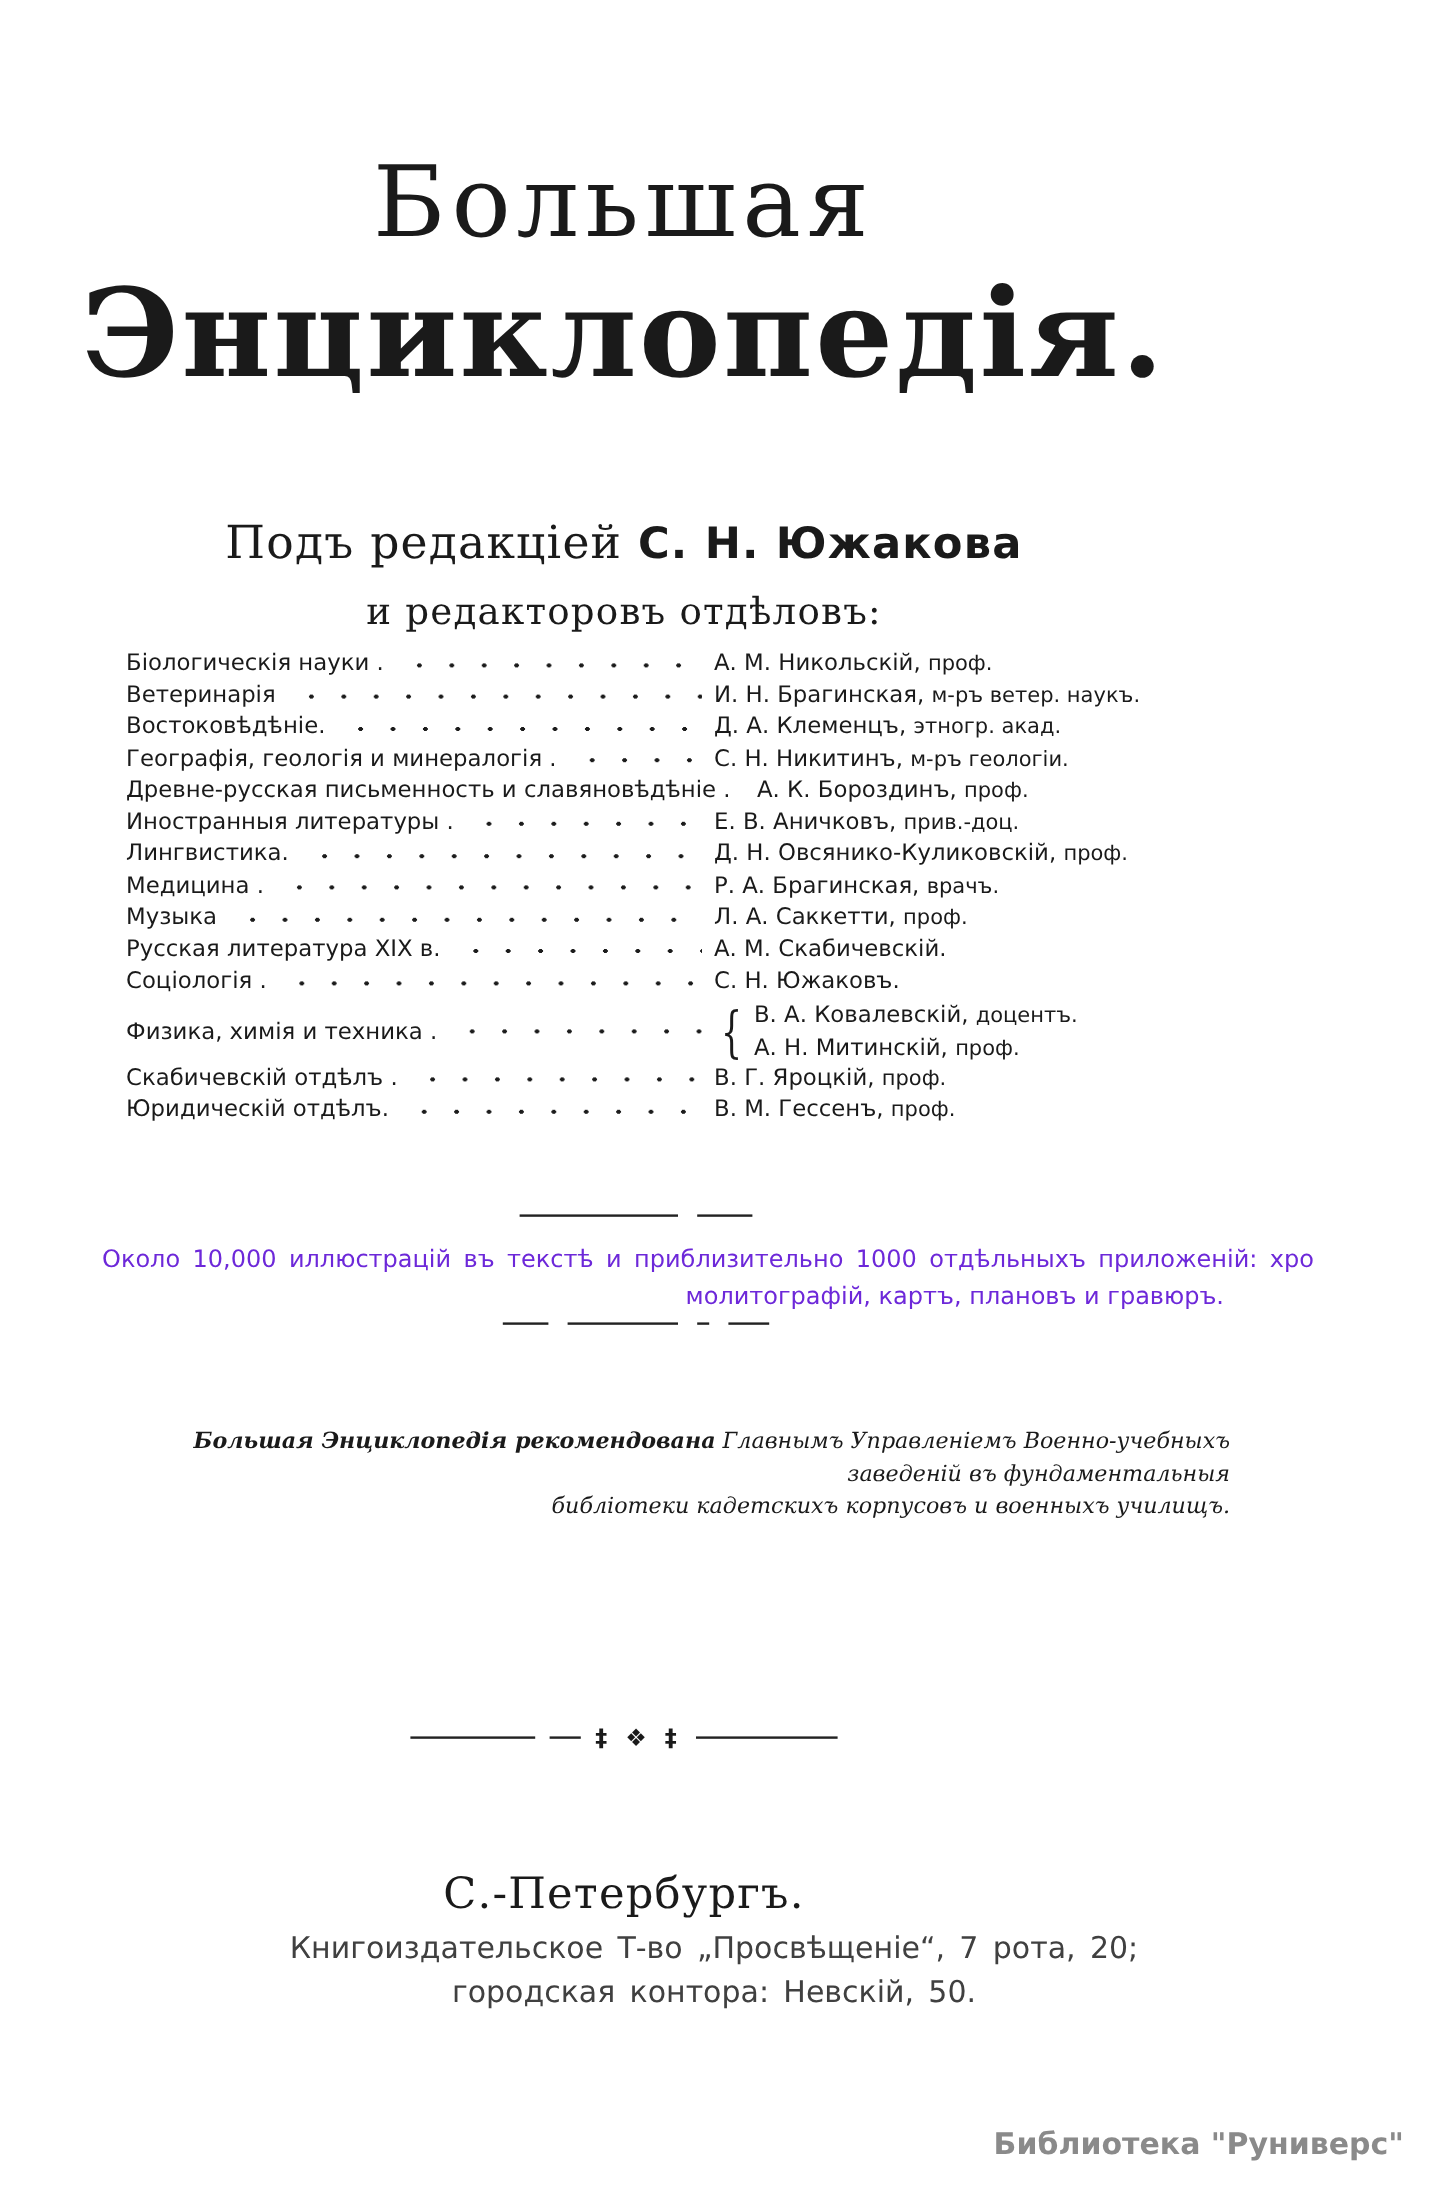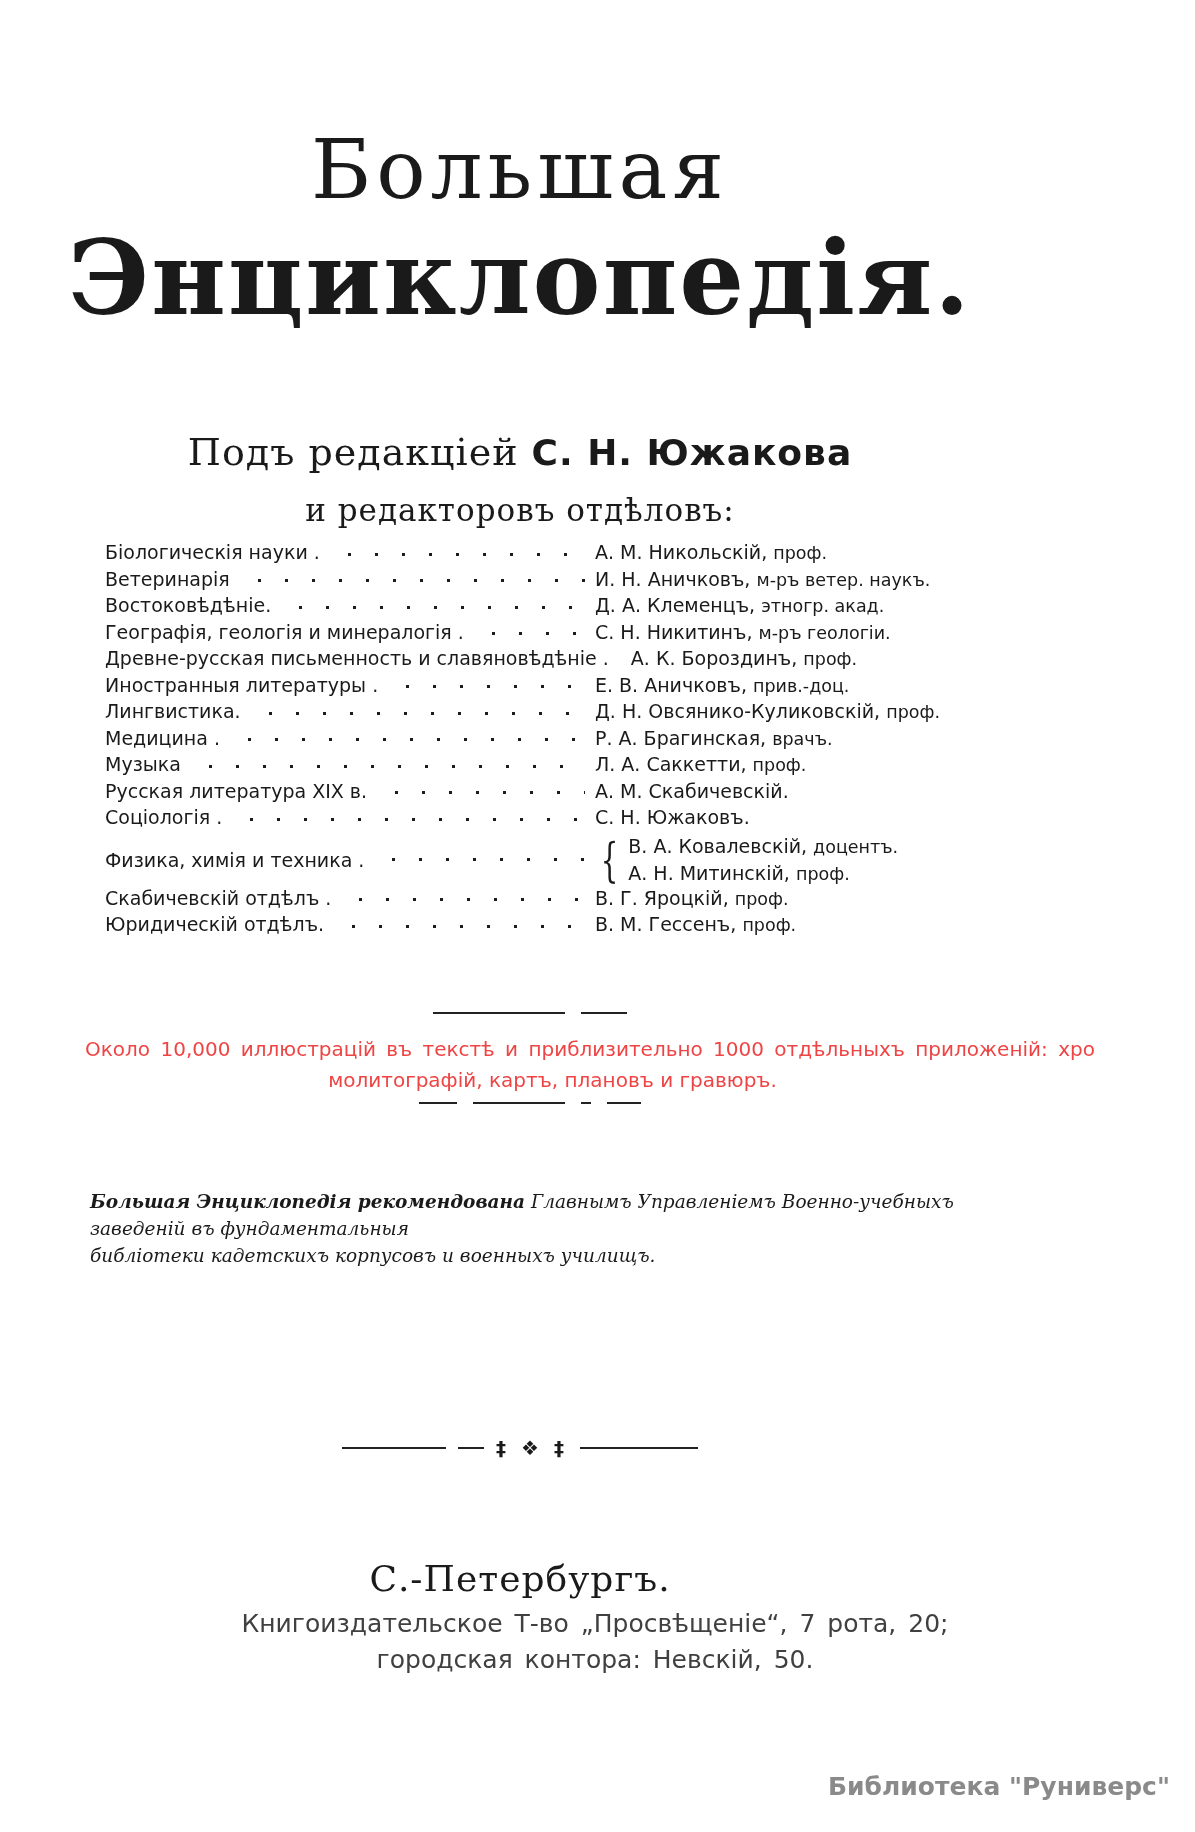--- a/index.html
+++ b/index.html
@@ -104,33 +104,33 @@
     gap: 16px;
   }
   .rule1 { top: 1012px; }
   .rule2 { top: 1102px; }
   .seg { border-top: 2px solid #222; height: 0; }
 
   .illustr {
     top: 1034px;
     left: 85px;
     width: 935px;
-    text-align: center;
+    text-align: right;
     font-family: "DejaVu Sans", sans-serif;
     font-size: 20px;
     line-height: 31px;
-    color: #ef4444;
+    color: #6d28d9;
   }
   .illustr .l1 { word-spacing: 4px; white-space: nowrap; }
 
   .recommend {
     top: 1188px;
     left: 90px;
     width: 935px;
-    text-align: left;
+    text-align: right;
     font-style: italic;
     font-size: 18.5px;
     line-height: 27px;
   }
   .recommend .lead { font-weight: bold; }
 
   .ornament-row {
     top: 1436px;
     left: 0; width: 1040px;
     display: flex;
@@ -190,21 +190,21 @@
   <div class="abs editors">
 
     <div class="row">
       <span class="subject">Біологическія науки .</span>
       <span class="leader"></span>
       <span class="name-col"><b class="ed-name">А. М. Никольскій,</b> <span class="ed-title">проф.</span></span>
     </div>
     <div class="row">
       <span class="subject">Ветеринарія</span>
       <span class="leader"></span>
-      <span class="name-col"><b class="ed-name">И. Н. Аничковъ,</b> <span class="ed-title">м-ръ ветер. наукъ.</span></span>
+      <span class="name-col"><b class="ed-name">И. Н. Брагинская,</b> <span class="ed-title">м-ръ ветер. наукъ.</span></span>
     </div>
     <div class="row">
       <span class="subject">Востоковѣдѣніе.</span>
       <span class="leader"></span>
       <span class="name-col"><b class="ed-name">Д. А. Клеменцъ,</b> <span class="ed-title">этногр. акад.</span></span>
     </div>
     <div class="row">
       <span class="subject">Географія, геологія и минералогія .</span>
       <span class="leader"></span>
       <span class="name-col"><b class="ed-name">С. Н. Никитинъ,</b> <span class="ed-title">м-ръ геологіи.</span></span>

